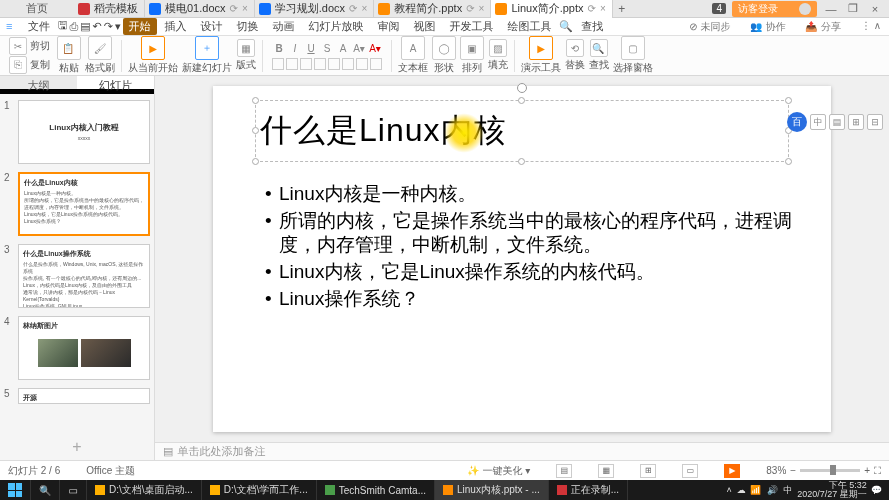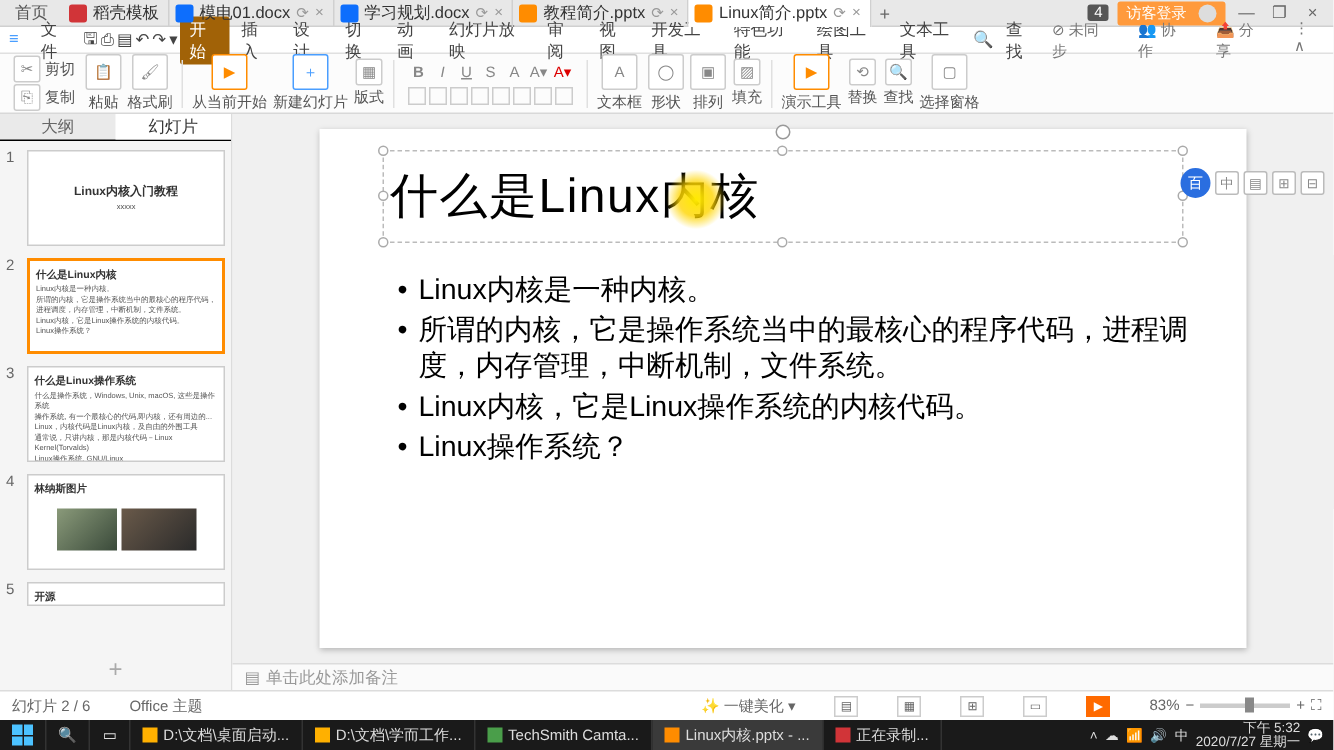--- a/index.html
+++ b/index.html
@@ -1,29 +1,29 @@
 <!DOCTYPE html>
 <html><head>
 <meta charset="utf-8">
 <style>
 * { margin:0; padding:0; box-sizing:border-box; font-family:"Microsoft YaHei","SimSun",sans-serif; }
 body { width:889px; height:500px; background:#fff; overflow:hidden; font-size:12px; color:#444; }
 
 
 .tabbar { height:18px; background:#e8e8e8; display:flex; align-items:center; border-bottom:1px solid #d0d0d0; }
-.tabbar .home { padding:0 10px; font-size:11px; color:#555; }
+.tabbar .home { padding:0 26px; font-size:11px; color:#555; }
 .doctab { display:flex; align-items:center; height:18px; padding:0 6px 0 4px; border-right:1px solid #d0d0d0; font-size:11px; color:#333; gap:4px; position:relative;justify-content:flex-end; }
 .doctab.active { background:#fff; }
 .doctab .ti { width:12px; height:12px; border-radius:2px; display:inline-block; }
 .doctab .wico { background:#0d6efd; } .doctab .pico { background:#ff8c00; } .doctab .kico { background:#d13438; }
 .doctab .pin, .doctab .x { font-size:10px; color:#999; cursor:pointer; }
 .newtab { width:18px; text-align:center; color:#666; }
 .tabbar-right { margin-left:auto; display:flex; align-items:center; gap:6px; padding-right:6px; }
 .badge-num { background:#555; color:#fff; font-size:10px; padding:0 4px; border-radius:2px; }
-.badge-login { background:#ff9a3c; color:#fff; font-size:10px; padding:1px 6px; border-radius:2px; display:flex; align-items:center; gap:8px; }
+.badge-login { background:#ff9a3c; color:#fff; font-size:10px; padding:1px 6px; border-radius:2px; display:flex; align-items:center; gap:21px; }
 .avatar { width:12px; height:12px; background:#ddd; border-radius:50%; }
 .winbtn { width:16px; text-align:center; color:#666; font-size:11px; }
 
 
 .menubar { height:18px; background:#fff; display:flex; align-items:center; gap:2px; padding-left:6px; border-bottom:1px solid #e0e0e0; font-size:11px; }
 .qmenu-icon { width:14px; height:14px; color:#4a9eff; }
 .menubar .mitem { padding:1px 6px; color:#444; }
 .menubar .mitem.active { background:#a16207; color:#fff; border-radius:2px; }
 .menubar .spacer { flex:1; }
 .menubar .right { display:flex; gap:20px; color:#777; font-size:10px; padding-right:8px; }
@@ -40,21 +40,21 @@
 .rsep { width:1px; height:32px; background:#e0e0e0; margin:0 2px; }
 .rtxt { font-size:10px; white-space:nowrap; }
 .fmt-btns { display:flex; gap:2px; }
 .fmt-btns span { width:14px; height:14px; display:flex; align-items:center; justify-content:center; border:1px solid transparent; color:#888; font-size:10px; }
 .fmt-row2 { display:flex; gap:2px; margin-top:2px; }
 .align-ic { width:12px; height:12px; border:1px solid #ccc; }
 
 
 .workspace { display:flex; height:384px; }
 .leftpane { width:155px; background:#f5f5f5; border-right:1px solid #dcdcdc; display:flex; flex-direction:column; }
-.lp-tabs { height:18px; display:flex; background:#eaeaea; border-bottom:1px solid #000000; }
+.lp-tabs { height:18px; display:flex; background:#eaeaea; border-bottom:5px solid #000000; }
 .lp-tabs div { flex:1; text-align:center; font-size:11px; line-height:18px; color:#666; }
 .lp-tabs div.active { background:#fff; color:#333; }
 .thumbs { flex:1; overflow-y:auto; padding:4px 0; }
 .thumb-row { display:flex; padding:2px 4px 6px 4px; gap:4px; }
 .thumb-num { width:10px; font-size:10px; color:#666; }
 .thumb { flex:1; background:#fff; border:1px solid #ccc; height:64px; padding:4px; font-size:6px; color:#333; overflow:hidden; position:relative; }
 .thumb.sel { border:2px solid #ff8c00; }
 .thumb .tt { font-size:7px; font-weight:bold; margin-bottom:2px; }
 .thumb .tl { font-size:5px; line-height:7px; color:#555; }
 .thumb.center { display:flex; flex-direction:column; align-items:center; justify-content:center; }
@@ -162,23 +162,21 @@
   <span>▾</span>
   <span class="mitem active">开始</span>
   <span class="mitem">插入</span>
   <span class="mitem">设计</span>
   <span class="mitem">切换</span>
   <span class="mitem">动画</span>
   <span class="mitem">幻灯片放映</span>
   <span class="mitem">审阅</span>
   <span class="mitem">视图</span>
   <span class="mitem">开发工具</span>
-  <span class="mitem">特色功能</span>
   <span class="mitem">绘图工具</span>
-  <span class="mitem">文本工具</span>
   <span>🔍</span>
   <span class="mitem">查找</span>
   <span class="spacer"></span>
   <div class="right">
     <span>⊘ <span>未同步</span></span>
     <span>👥 <span>协作</span></span>
     <span>📤 <span>分享</span></span>
     <span>⋮ ∧</span>
   </div>
 </div>

